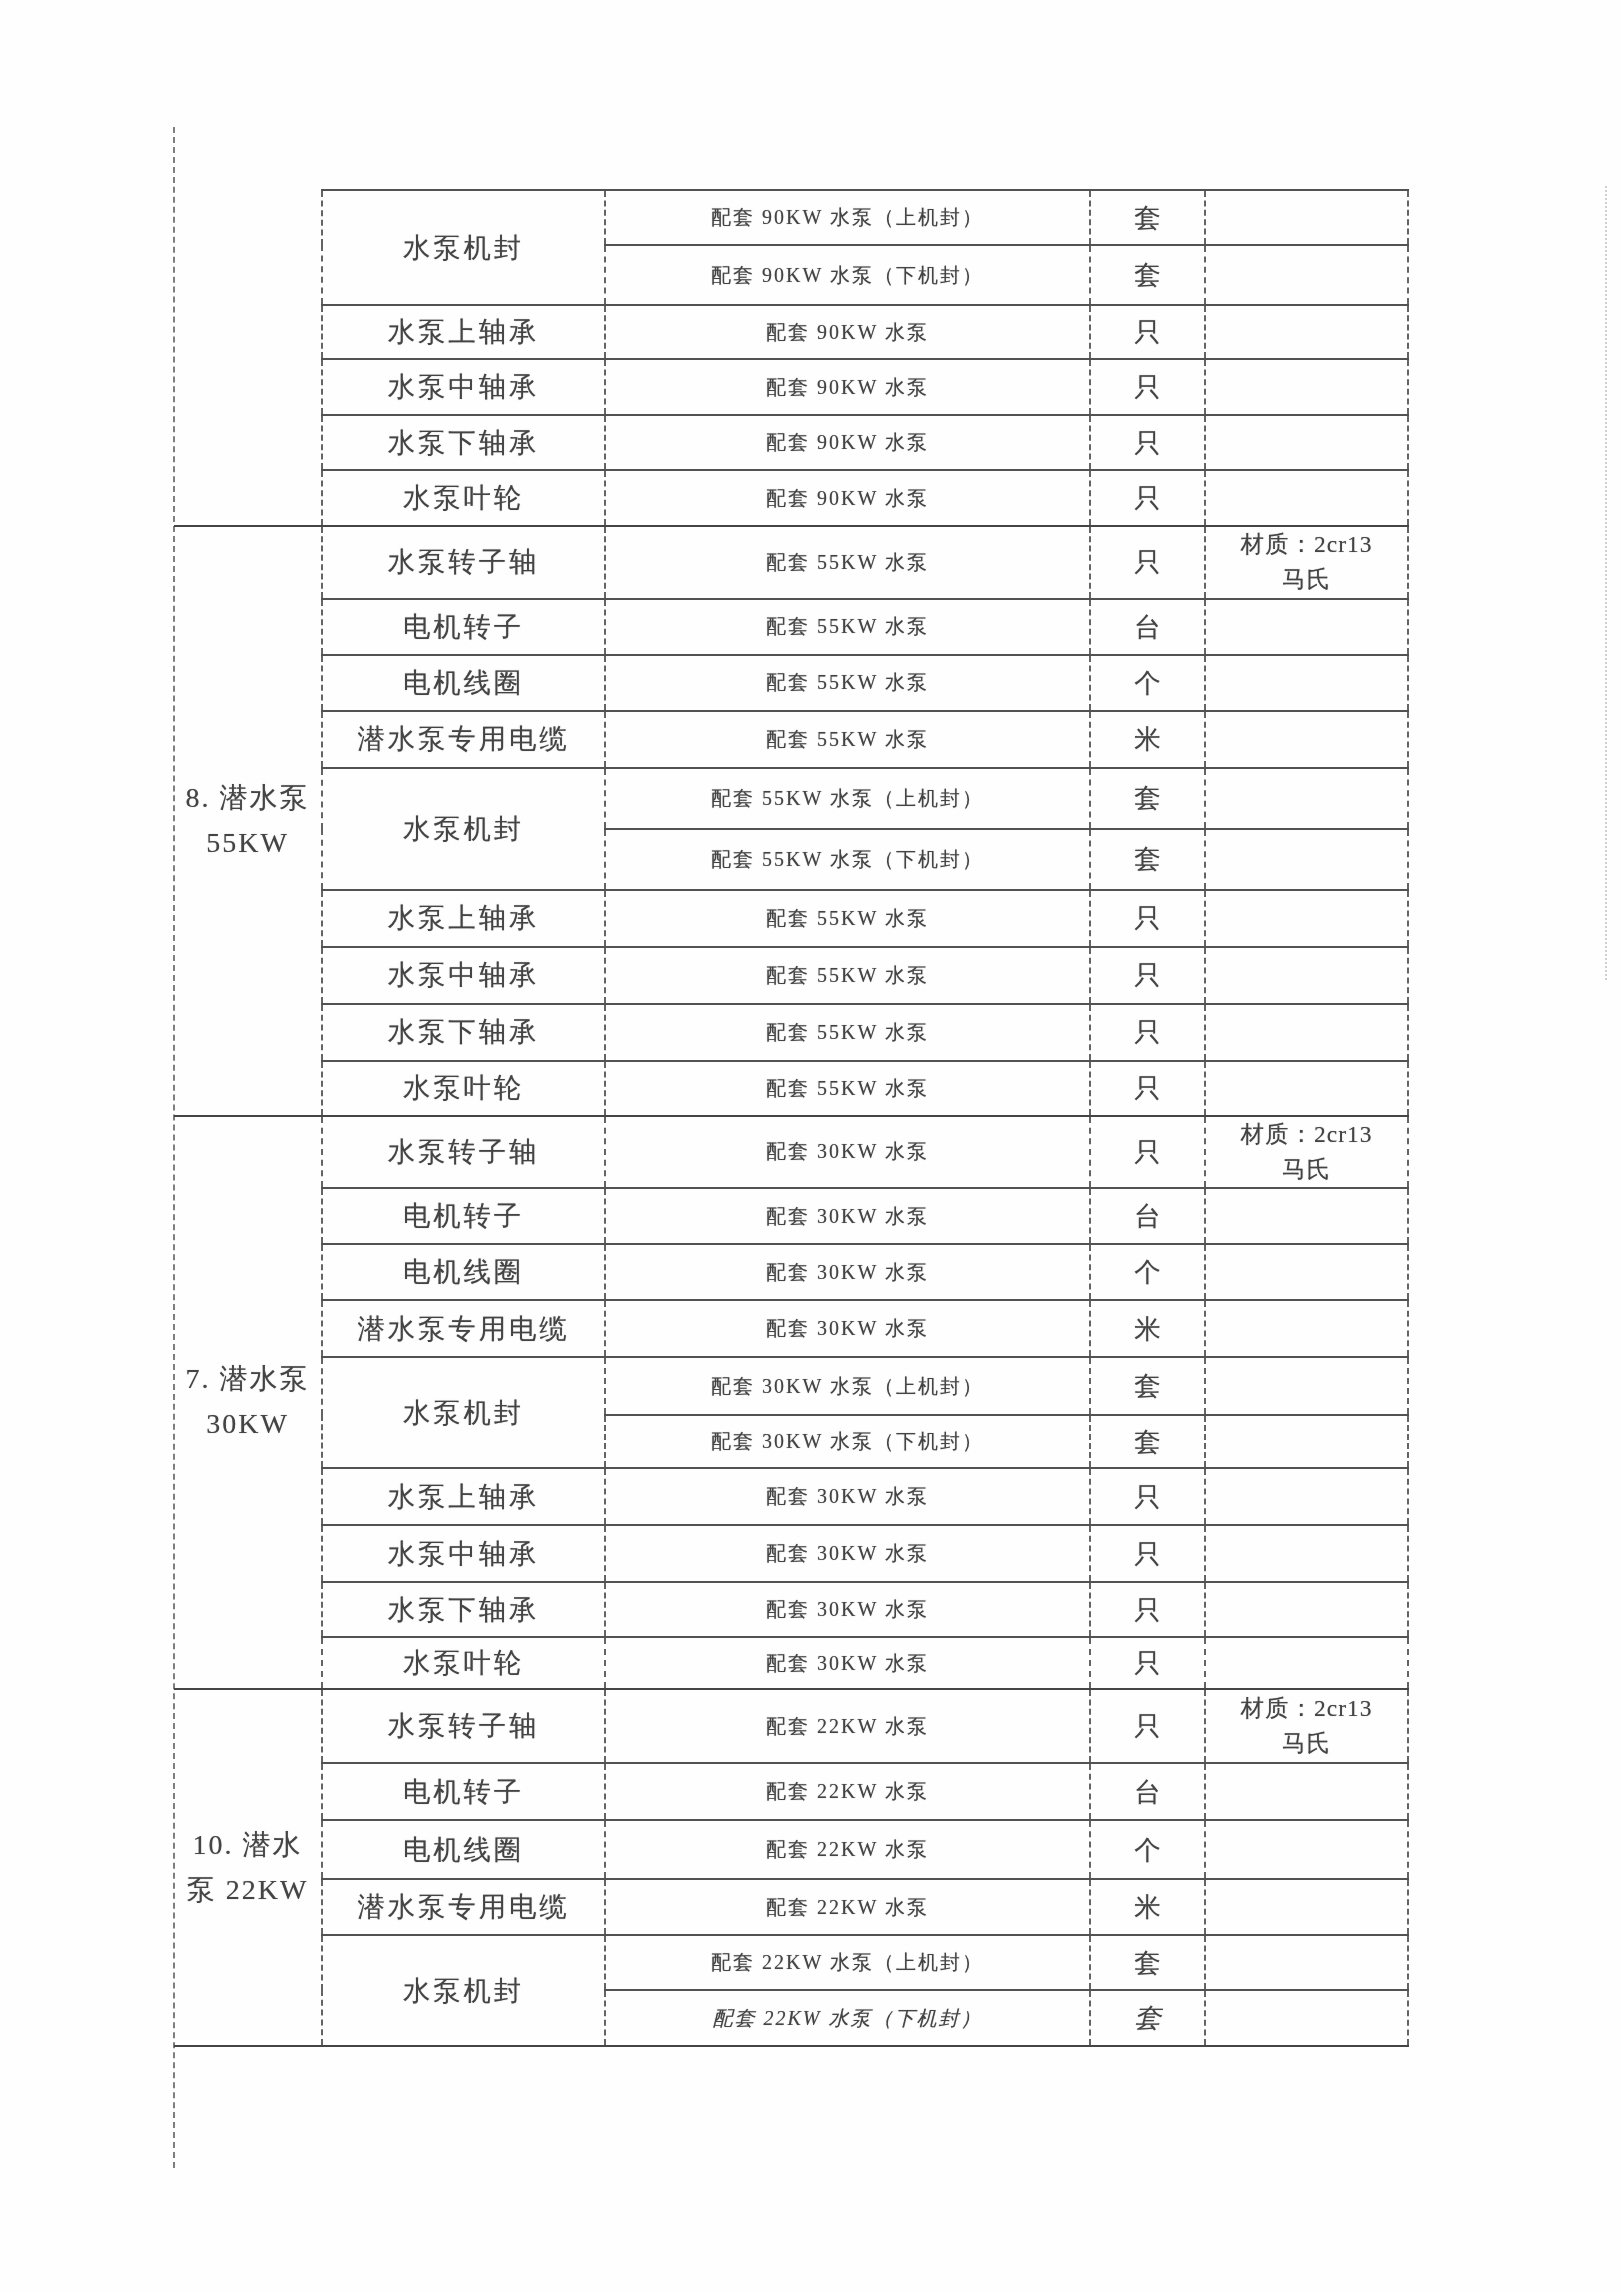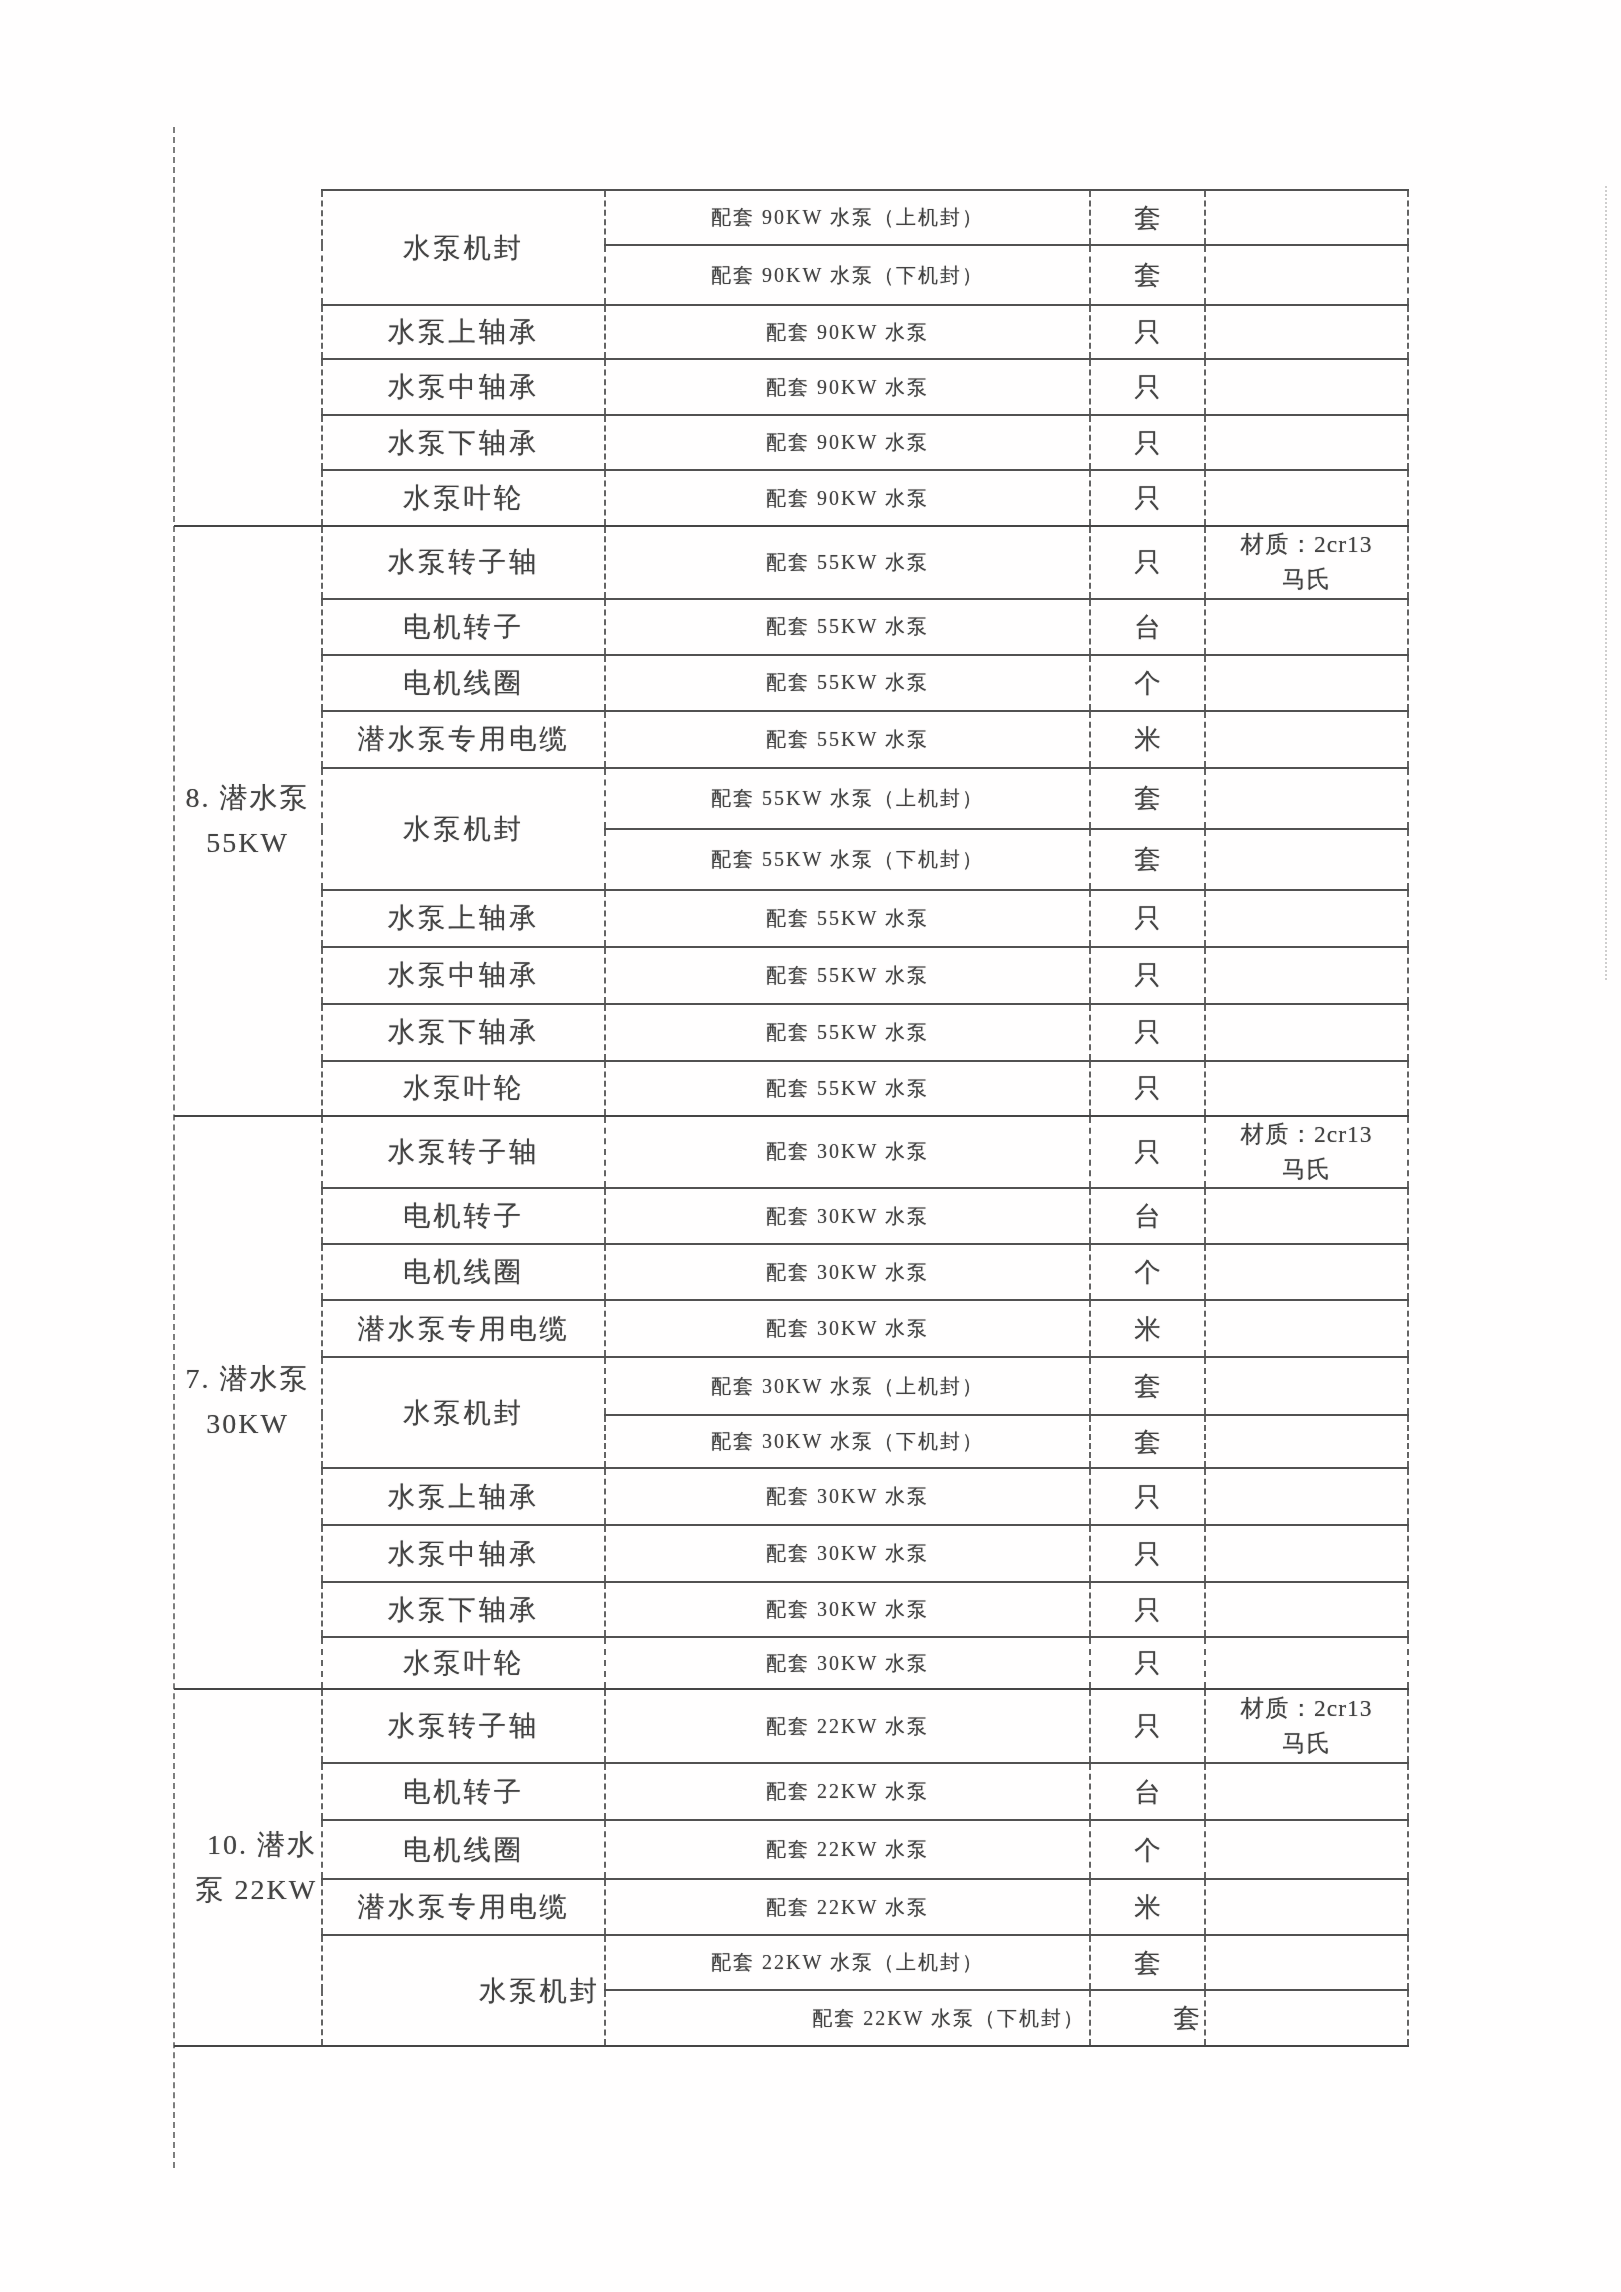--- a/index.html
+++ b/index.html
@@ -60,21 +60,20 @@
   }
   #parts-table tr.section-start > td {
     border-top: 2.9px solid #454545;
   }
   #parts-table td.no-top {
     border-top: none !important;
   }
   #parts-table tr.last-row > td,
   #parts-table td.cell-bottom {
     border-bottom: 2.9px solid #454545;
-    text-align: right;
   }
   #parts-table td.v {
     border-right: 2px dashed #646464;
   }
   td.col-group {
     font-size: 28px;
     letter-spacing: 2px;
     line-height: 1.6;
     white-space: pre-line;
   }
@@ -297,21 +296,21 @@
           <td class="col-spec v">配套 22KW 水泵</td>
           <td class="col-unit v">米</td>
           <td class="col-note v"></td>
         </tr>
         <tr style="height: 55px;">
           <td rowspan="2" class="col-part v cell-bottom">水泵机封</td>
           <td class="col-spec v">配套 22KW 水泵（上机封）</td>
           <td class="col-unit v">套</td>
           <td class="col-note v"></td>
         </tr>
-        <tr class="last-row" style="height: 56px;">
+        <tr class="last-row" style="height: 56px; font-style: italic;">
           <td class="col-spec v">配套 22KW 水泵（下机封）</td>
           <td class="col-unit v">套</td>
           <td class="col-note v"></td>
         </tr>
       </tbody>
   </table>
 </div>
 
 
 </body></html>

